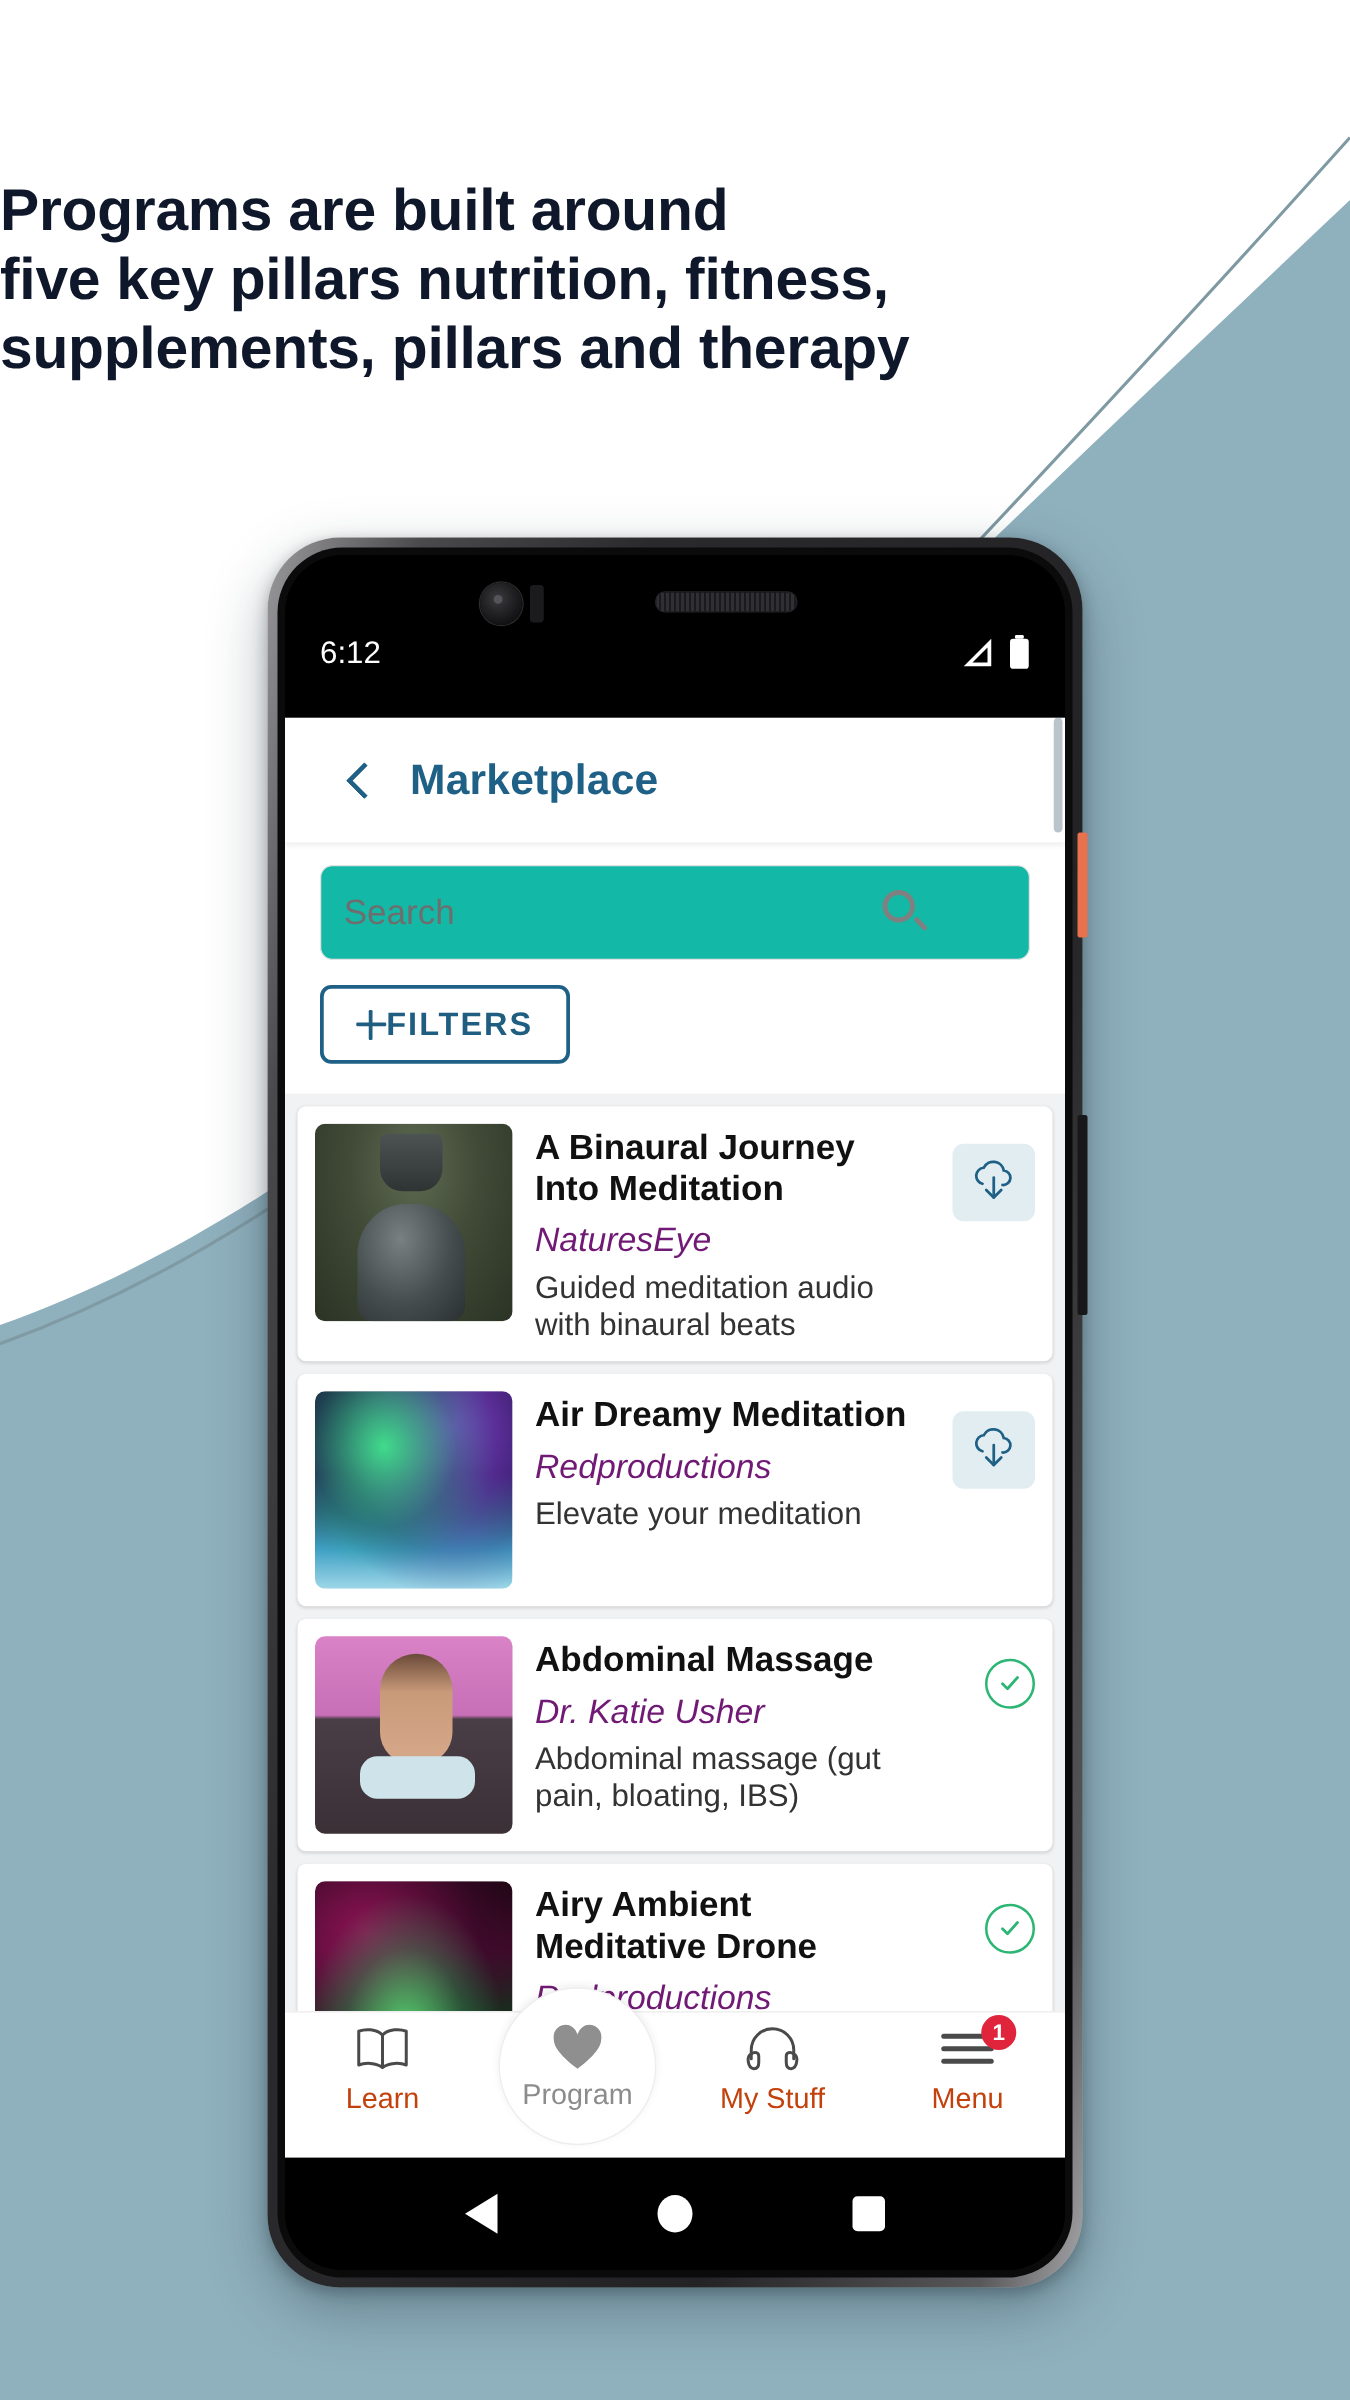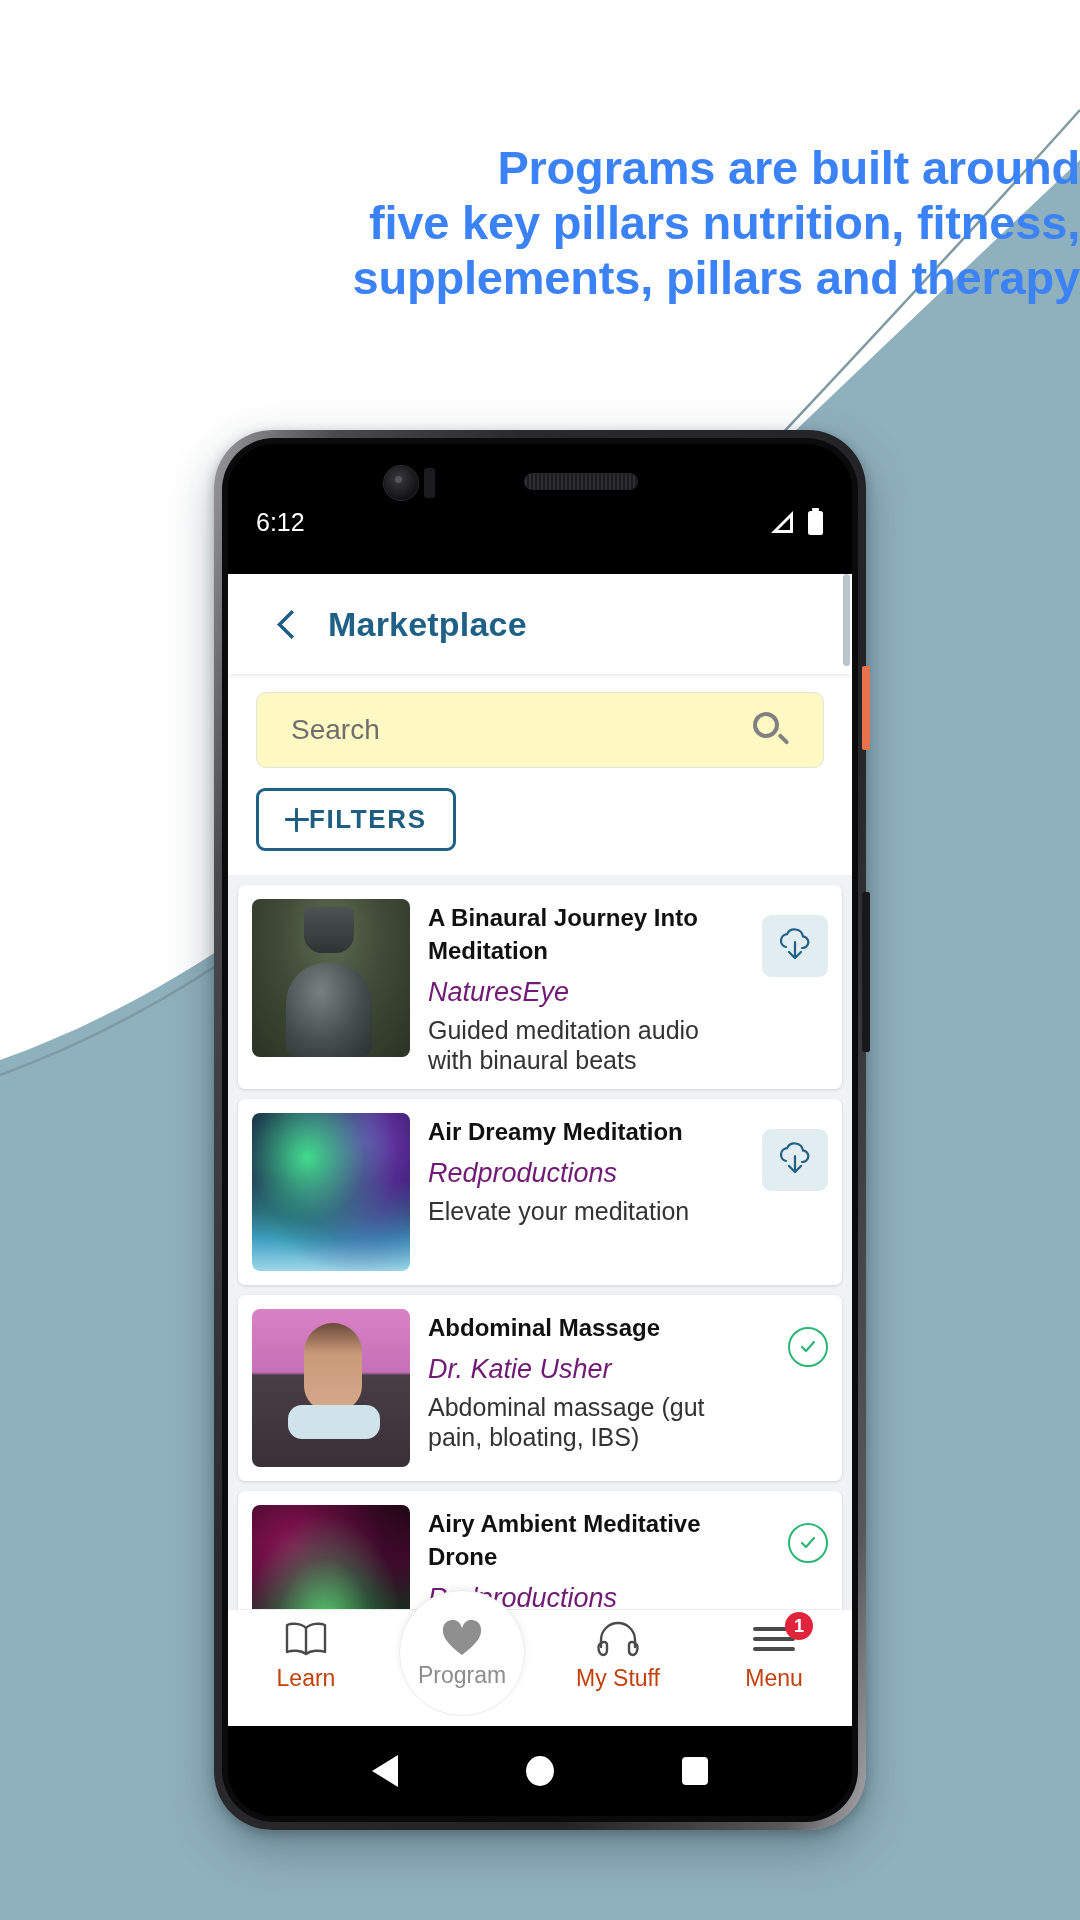--- a/index.html
+++ b/index.html
@@ -21,23 +21,23 @@
     inset: 0;
     z-index: 0;
   }
 
   
   #headline {
     position: absolute;
     top: 140px;
     left: 0;
     width: 1080px;
-    text-align: right;
+    text-align: left;
     z-index: 3;
-    color: #3b82f6;
+    color: #0f172a;
     font-size: 47px;
     font-weight: 700;
     line-height: 55px;
     letter-spacing: -0.2px;
   }
   #headline .hl-line { display: block; white-space: nowrap; }
 
   
   #phone {
     position: absolute;
@@ -177,27 +177,26 @@
     background: #b9c4cb;
     border-radius: 4px;
   }
 
   .search-section {
     background: #ffffff;
     padding: 18px 28px 24px 28px;
   }
   .search-box {
     height: 74px;
-    background: #fef9c3;
+    background: #14b8a6;
     border: 1px solid #e2e2e2;
     border-radius: 10px;
     display: flex;
     align-items: center;
-    padding: 0 32px;
-    justify-content: space-between;
+    padding: 0 16px;
   }
   .search-input {
     border: none;
     outline: none;
     background: transparent;
     font-family: "Liberation Sans", sans-serif;
     font-size: 28px;
     color: #3b3b3b;
     width: 80%;
   }
@@ -333,21 +332,21 @@
       radial-gradient(ellipse at 26% 26%, rgba(150,20,90,0.9) 0%, rgba(70,10,50,0.4) 55%, rgba(0,0,0,0) 78%),
       linear-gradient(180deg, #1d0612 0%, #3c0a28 35%, #14301c 70%, #0d2413 100%);
   }
   .card-body {
     flex: 1;
     min-width: 0;
     padding-top: 2px;
     padding-right: 4px;
   }
   .card-title {
-    font-size: 24px;
+    font-size: 28px;
     font-weight: 700;
     color: #111;
     line-height: 33px;
   }
   .card-author {
     font-size: 27px;
     font-style: italic;
     color: #701a75;
     margin-top: 9px;
     line-height: 32px;

